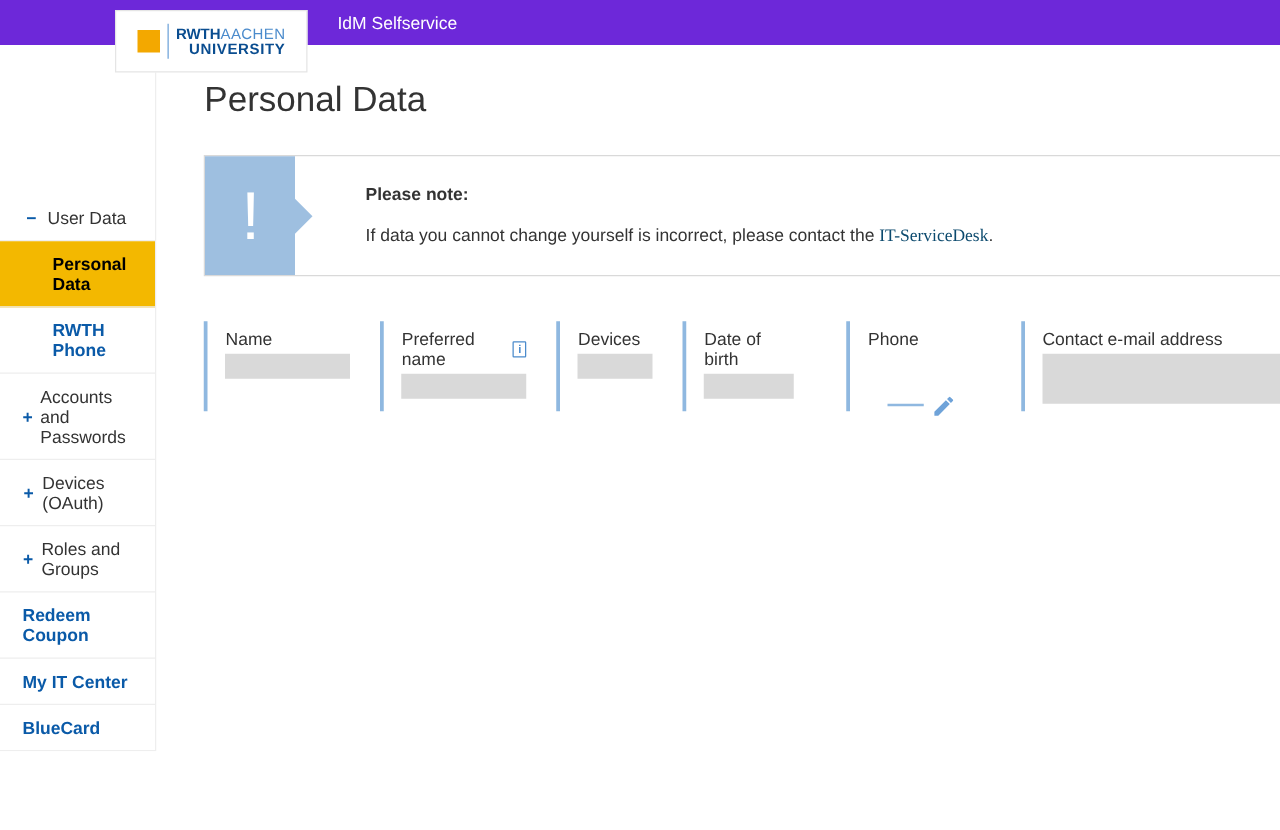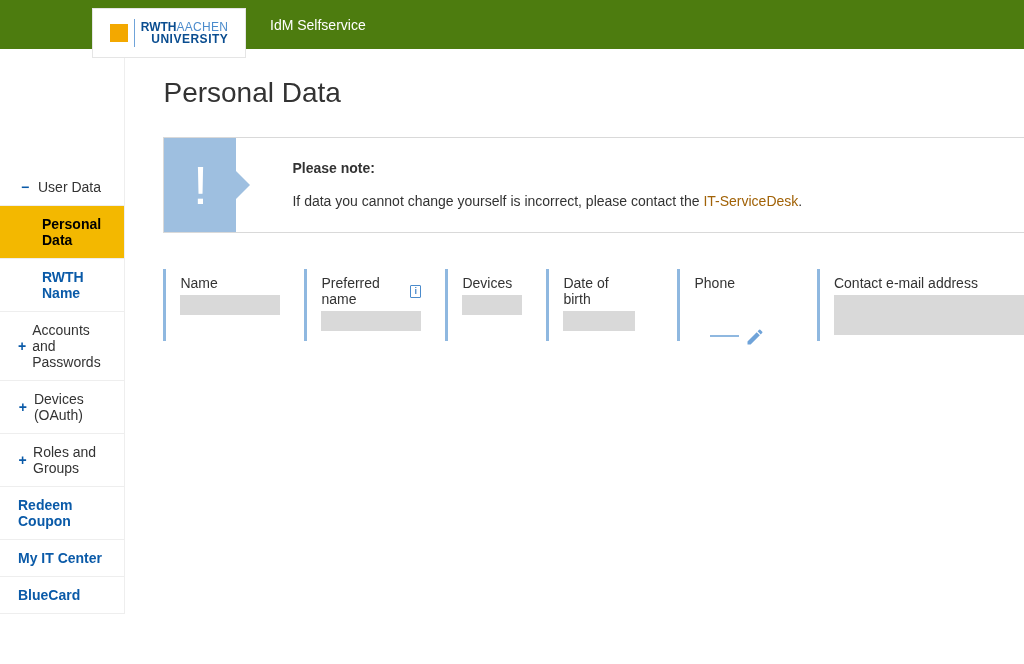--- a/index.html
+++ b/index.html
@@ -1,18 +1,18 @@
 <!DOCTYPE html>
 <html><head>
 <meta charset="utf-8">
 <style>
   * { box-sizing: border-box; margin: 0; padding: 0; }
   body { font-family: Arial, Helvetica, sans-serif; font-size: 14px; color: #333; background: #fff; width: 1024px; }
 
-  .topbar { background: #4d7c0f; color: #fff; height: 49px; display: flex; align-items: center; }
+  .topbar { background: #6d28d9; color: #fff; height: 36px; display: flex; align-items: center; }
   .logo-box { background: #fff; border: 1px solid #e5e5e5; width: 154px; height: 50px; position: absolute; top: 8px; left: 92px; display: flex; align-items: center; justify-content: center; gap: 6px; }
   .logo-it { width: 18px; height: 18px; background: #f3a800; display: inline-block; position: relative; }
   .logo-it::after { content: ""; position: absolute; right: -8px; top: 2px; font-size: 7px; color: #555; }
   .logo-sep { width: 1px; height: 28px; background: #6fa3d9; }
   .logo-rwth { font-size: 12px; font-weight: 700; color: #0a4d90; line-height: 1; text-align: left; }
   .logo-rwth .a { color: #4b8bcc; font-weight: 400; letter-spacing: 0.3px; }
   .logo-rwth .u { display: block; text-align: right; letter-spacing: 0.5px; }
   .topbar-title { margin-left: 270px; font-size: 14px; }
 
   .layout { display: flex; width: 1024px; }
@@ -30,21 +30,21 @@
 
   .content { flex: 1; padding: 28px 18px 30px 38px; }
   h1 { font-size: 28px; font-weight: 400; margin-bottom: 28px; color: #333; }
 
   .notice { display: flex; border: 1px solid #d9d9d9; margin-bottom: 36px; align-items: stretch; min-height: 90px; position: relative; }
   .notice-ico-wrap { position: relative; }
   .notice-ico { width: 72px; background: #9ebfe0; color: #fff; display: flex; align-items: center; justify-content: center; font-size: 54px; font-weight: 400; height: 100%; }
   .notice-arrow { position: absolute; right: -14px; top: 50%; transform: translateY(-50%); width: 0; height: 0; border-top: 14px solid transparent; border-bottom: 14px solid transparent; border-left: 14px solid #9ebfe0; }
   .notice-body { padding: 20px 20px 20px 56px; flex: 1; line-height: 1.5; }
   .notice-body b { display: block; margin-bottom: 12px; }
-  .notice-body a { color: #a16207; text-decoration: none; }
+  .notice-body a { color: #0c4a6e; text-decoration: none; font-family: Liberation Serif, serif; }
 
   .cols { display: flex; gap: 18px; }
   .col { flex: 1; display: flex; gap: 24px; }
 
   .field { border-left: 3px solid #8fb8e0; padding: 6px 0 6px 14px; position: relative; }
   .field-label { font-size: 14px; color: #333; margin-bottom: 4px; display: flex; align-items: center; gap: 6px; }
   .info-icon { display: inline-flex; width: 13px; height: 13px; border: 1px solid #4b8bcc; color: #4b8bcc; font-size: 9px; align-items: center; justify-content: center; border-radius: 1px; font-weight: 700; }
   .field-val { background: #d9d9d9; height: 20px; width: 100px; }
   .field .val-lg { height: 58px; width: 130px; }
   .field .val-xl { height: 40px; width: 200px; }
@@ -83,21 +83,21 @@
             <span>User Data</span>
           </span>
         </li>
       <li class="active">
           <a class="sub">
             <span>Personal Data</span>
           </a>
         </li>
       <li>
           <a class="sub">
-            <span>RWTH Name</span>
+            <span>RWTH Phone</span>
           </a>
         </li>
       <li>
           <span class="cat">
             <span class="exp">+</span>
             <span>Accounts and Passwords</span>
           </span>
         </li>
       <li>
           <span class="cat">

